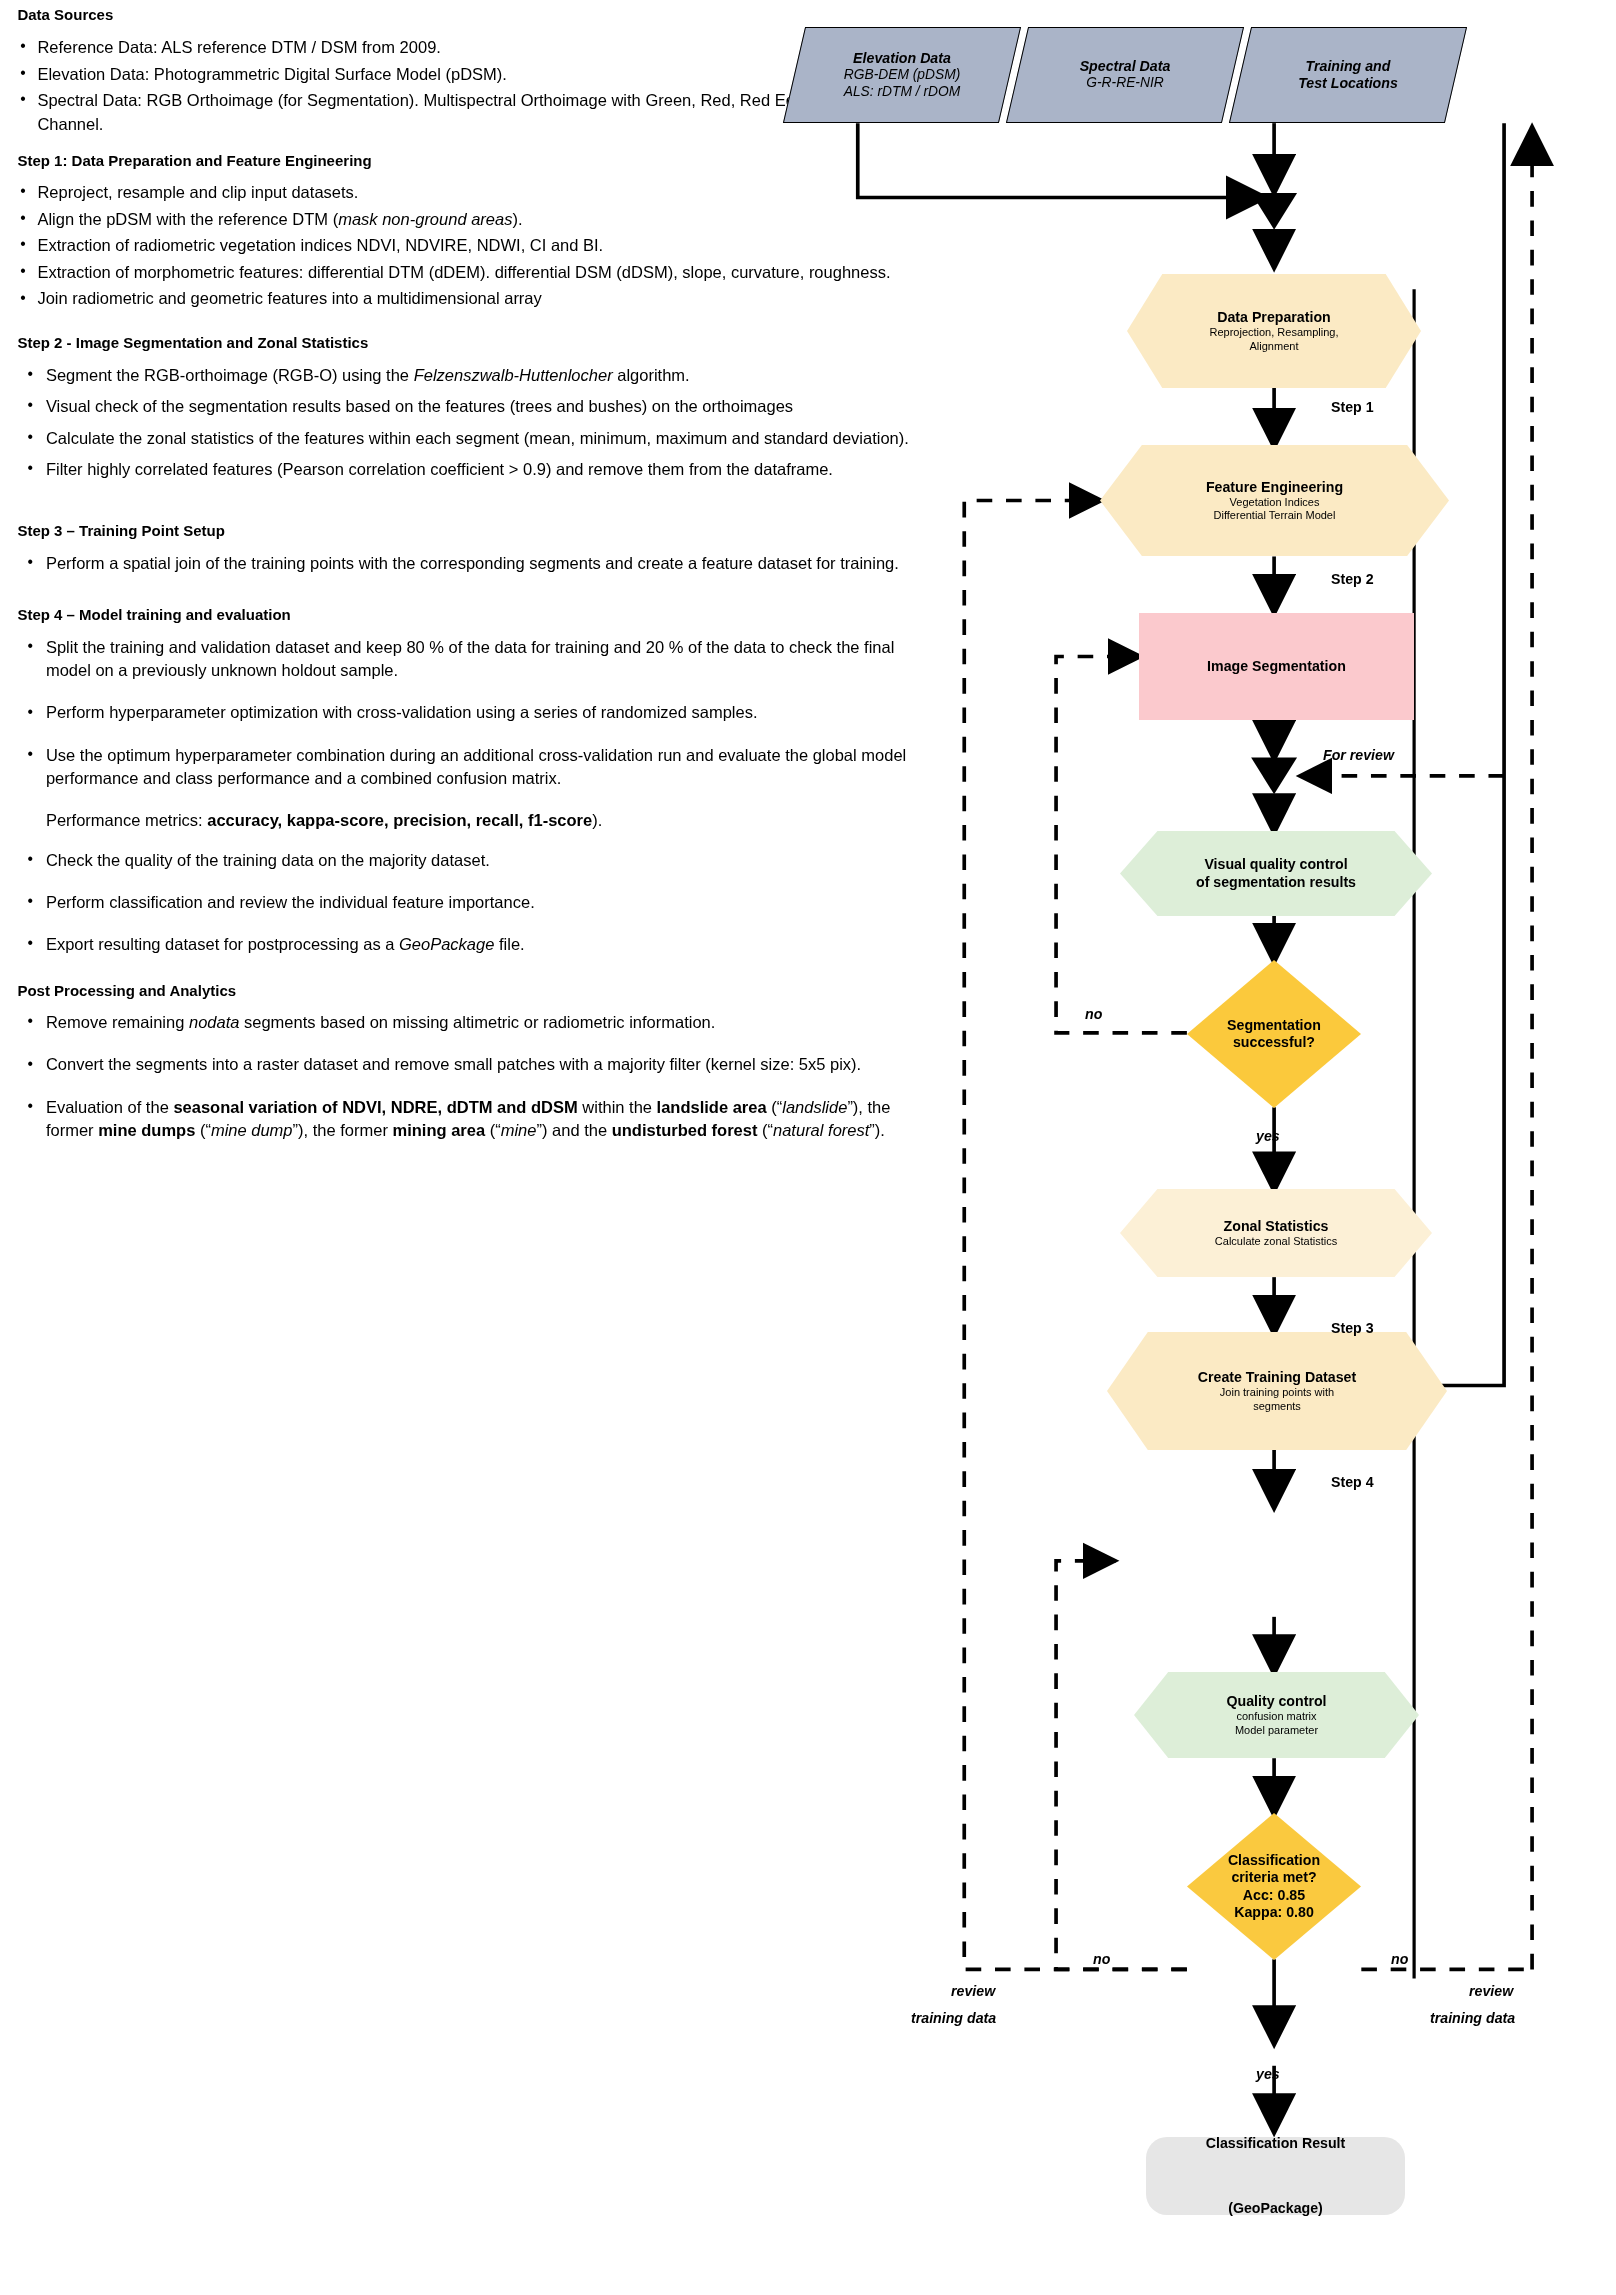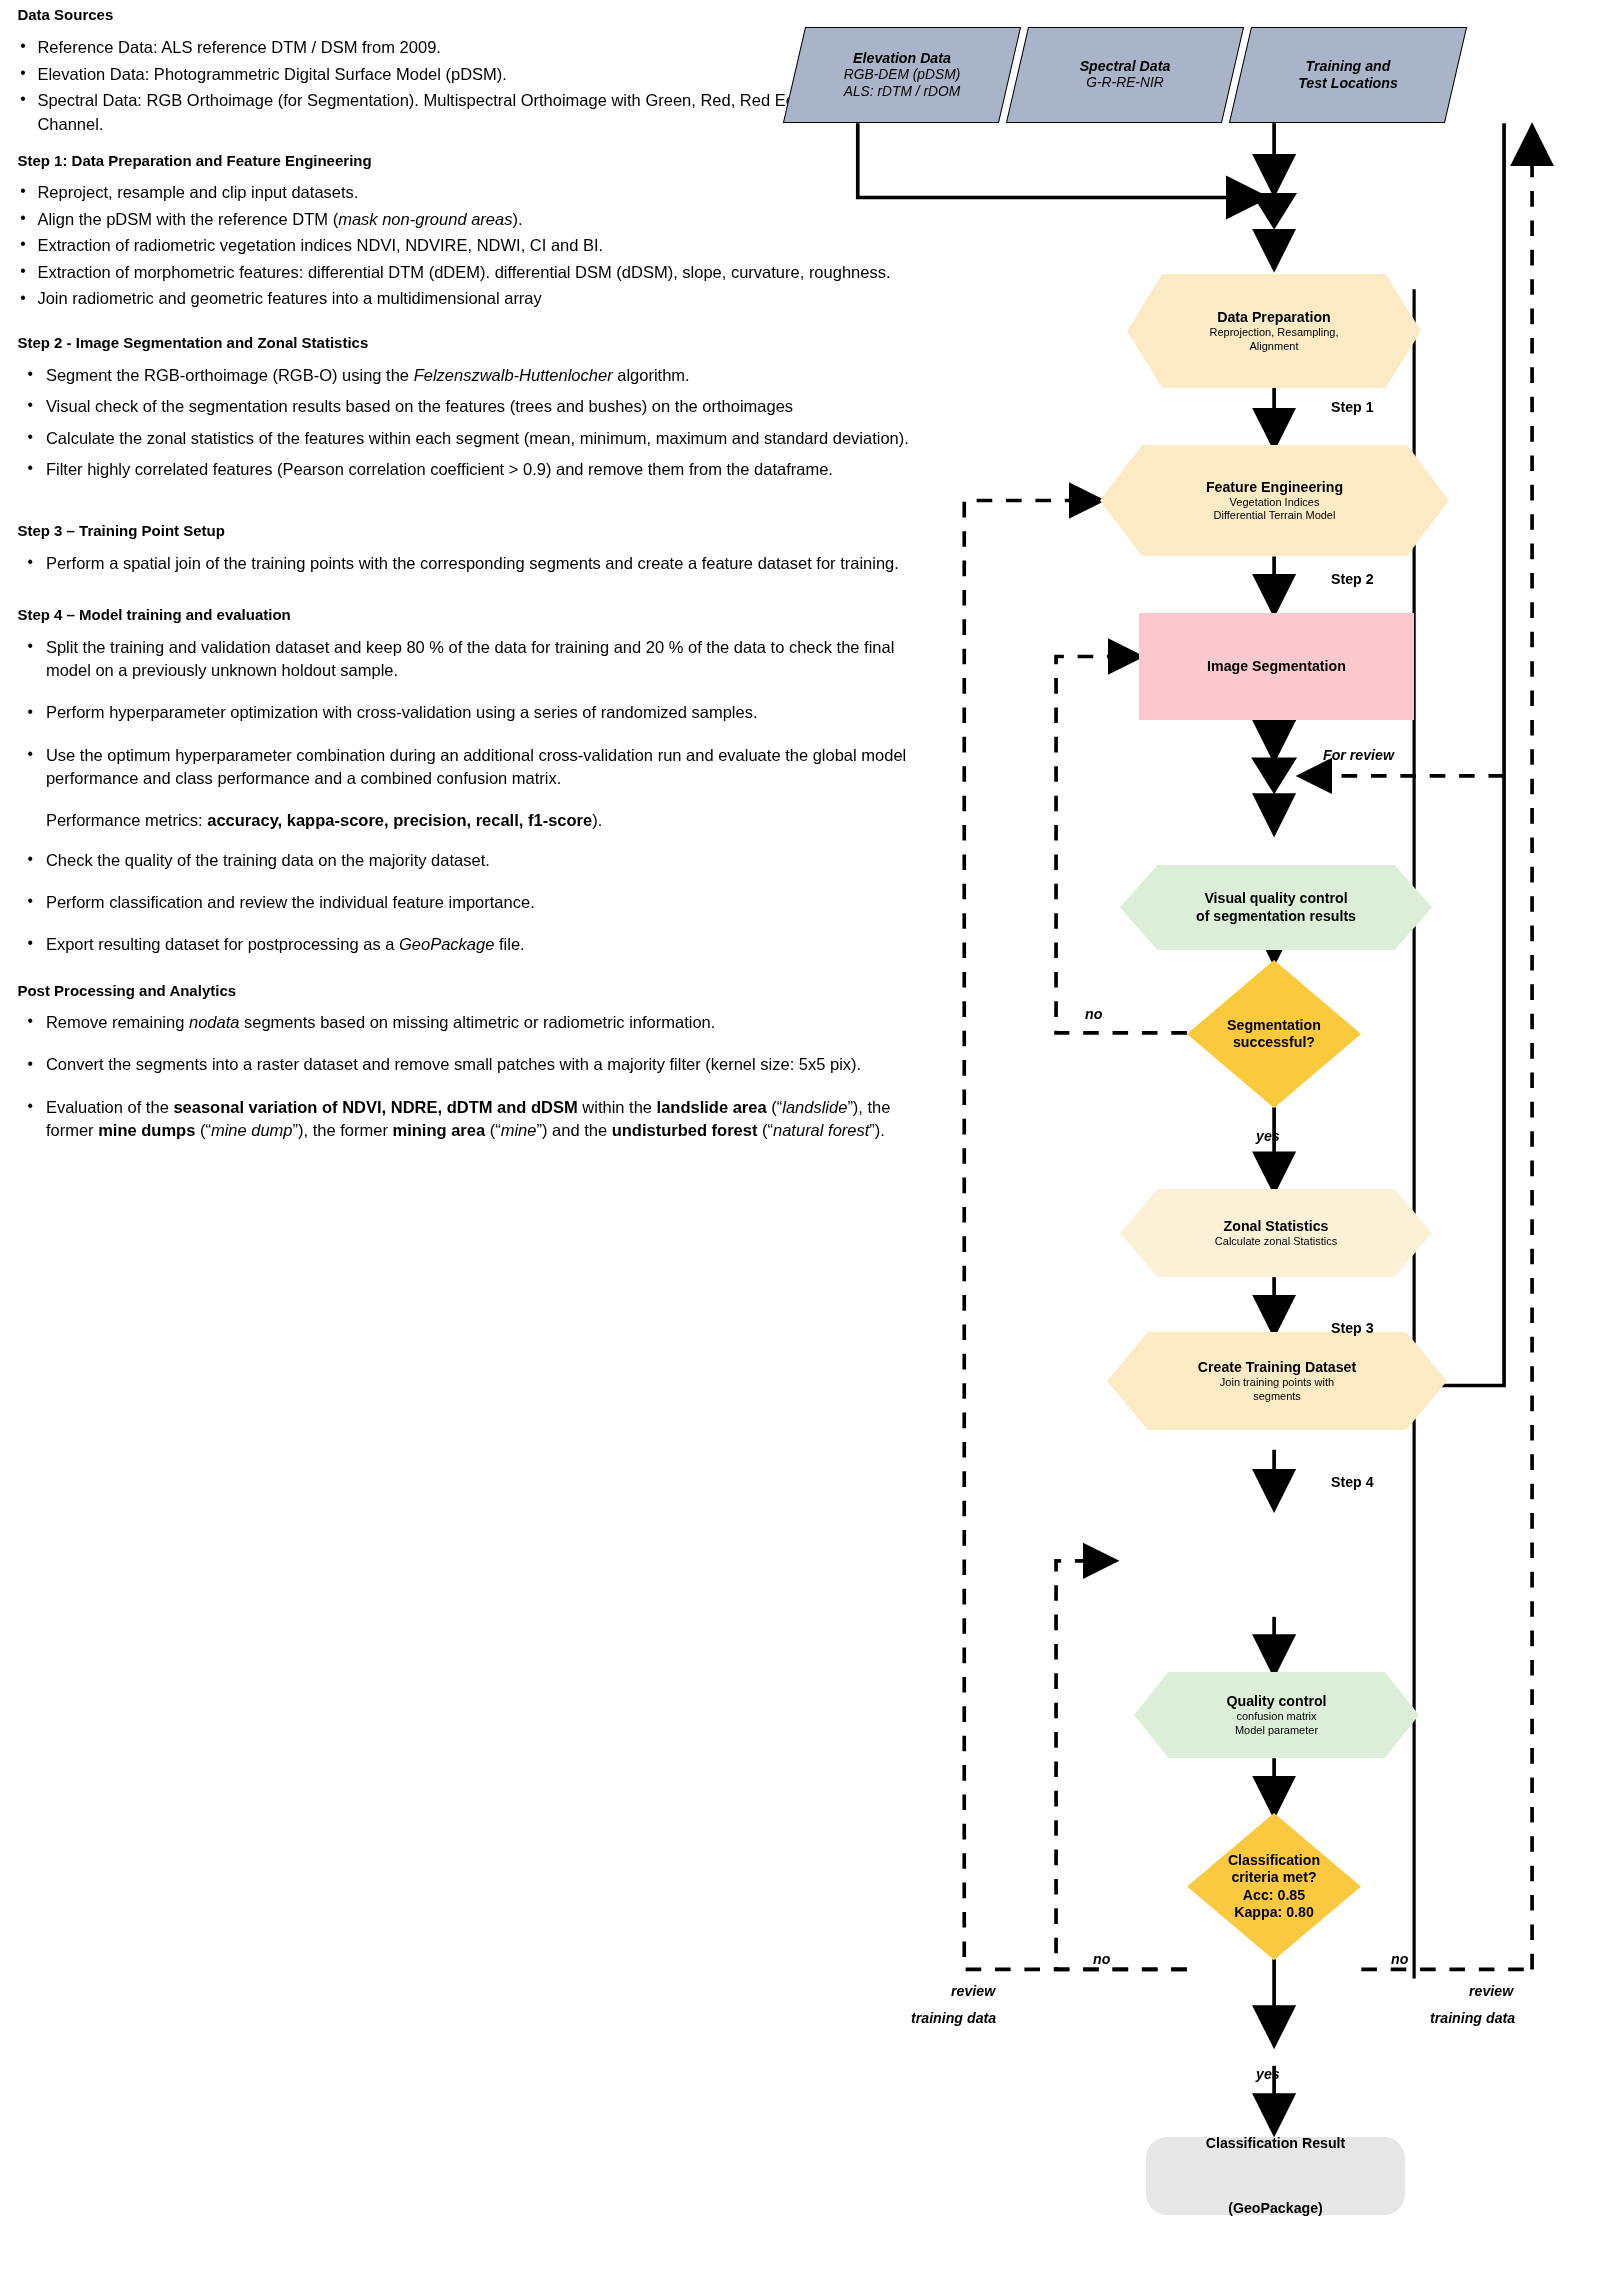--- a/index.html
+++ b/index.html
@@ -280,21 +280,21 @@
       <div class="t1">Feature Engineering</div>
       <div class="t2">Vegetation Indices</div>
       <div class="t2">Differential Terrain Model</div>
     </div>
   </div>
 
   <div class="node rect fill-pink" style="left:340px;top:613px;width:275px;height:107px;">
     <div class="t1">Image Segmentation</div>
   </div>
 
-  <div class="node hex" style="left:321px;top:831px;width:312px;height:85px;margin-top:34px;">
+  <div class="node hex" style="left:321px;top:831px;width:312px;height:85px;">
     <div class="hexbody fill-green"></div>
     <div class="lbl">
       <div class="t1">Visual quality control</div>
       <div class="t1">of segmentation results</div>
     </div>
   </div>
 
   <div class="node dia" style="left:388px;top:960px;width:174px;height:148px;">
     <div class="diabody fill-amber"></div>
     <div class="lbl">
@@ -304,21 +304,21 @@
   </div>
 
   <div class="node hex" style="left:321px;top:1189px;width:312px;height:88px;">
     <div class="hexbody fill-tan2"></div>
     <div class="lbl">
       <div class="t1">Zonal Statistics</div>
       <div class="t2">Calculate zonal Statistics</div>
     </div>
   </div>
 
-  <div class="node hex" style="left:308px;top:1332px;width:340px;height:98px;">
+  <div class="node hex" style="left:308px;top:1332px;width:340px;height:118px;">
     <div class="hexbody fill-tan"></div>
     <div class="lbl">
       <div class="t1">Create Training Dataset</div>
       <div class="t2">Join training points with</div>
       <div class="t2">segments</div>
     </div>
   </div>
 
 
   <div class="node hex" style="left:335px;top:1672px;width:285px;height:86px;">

